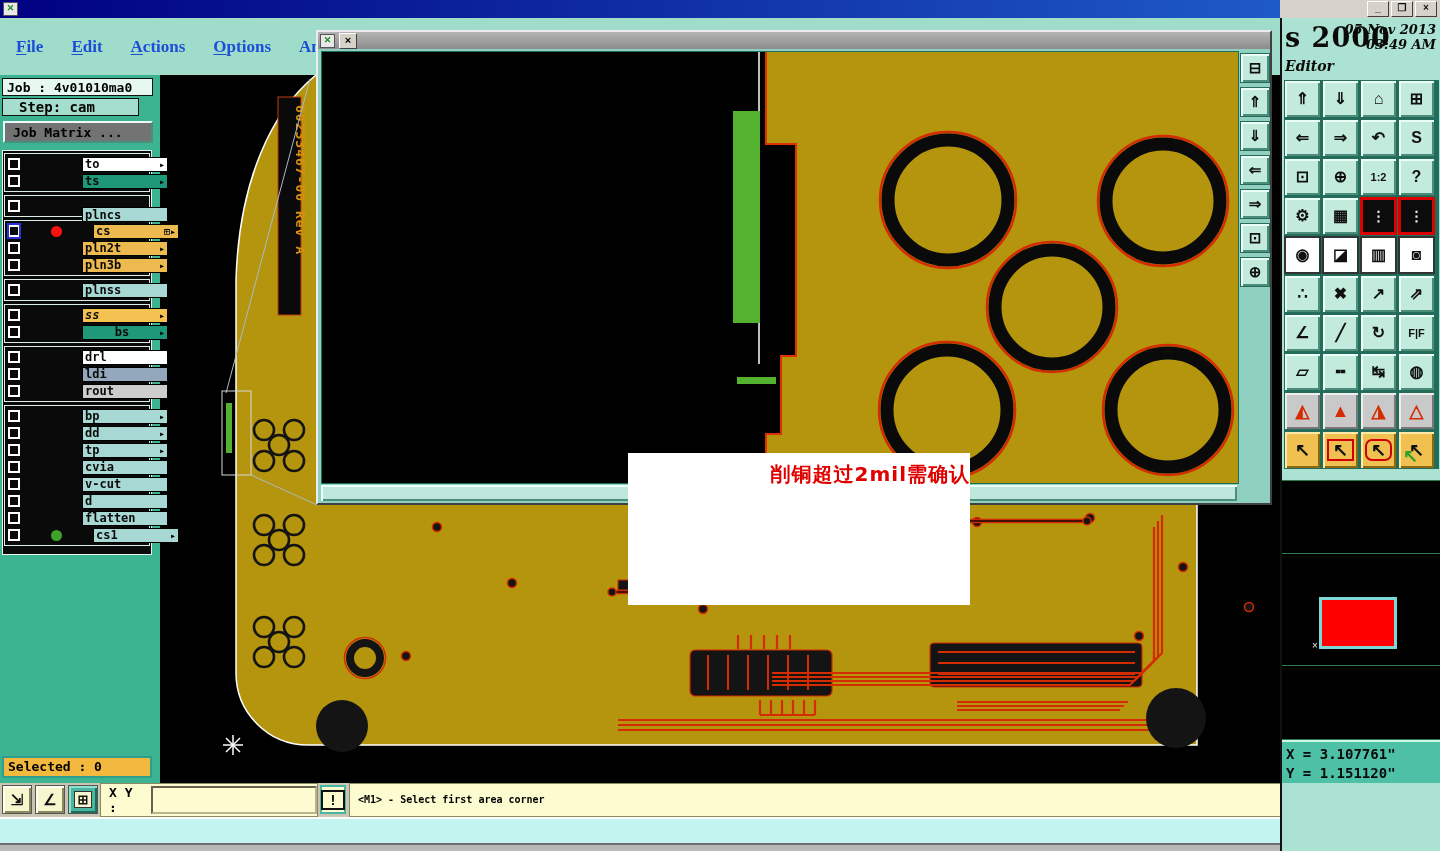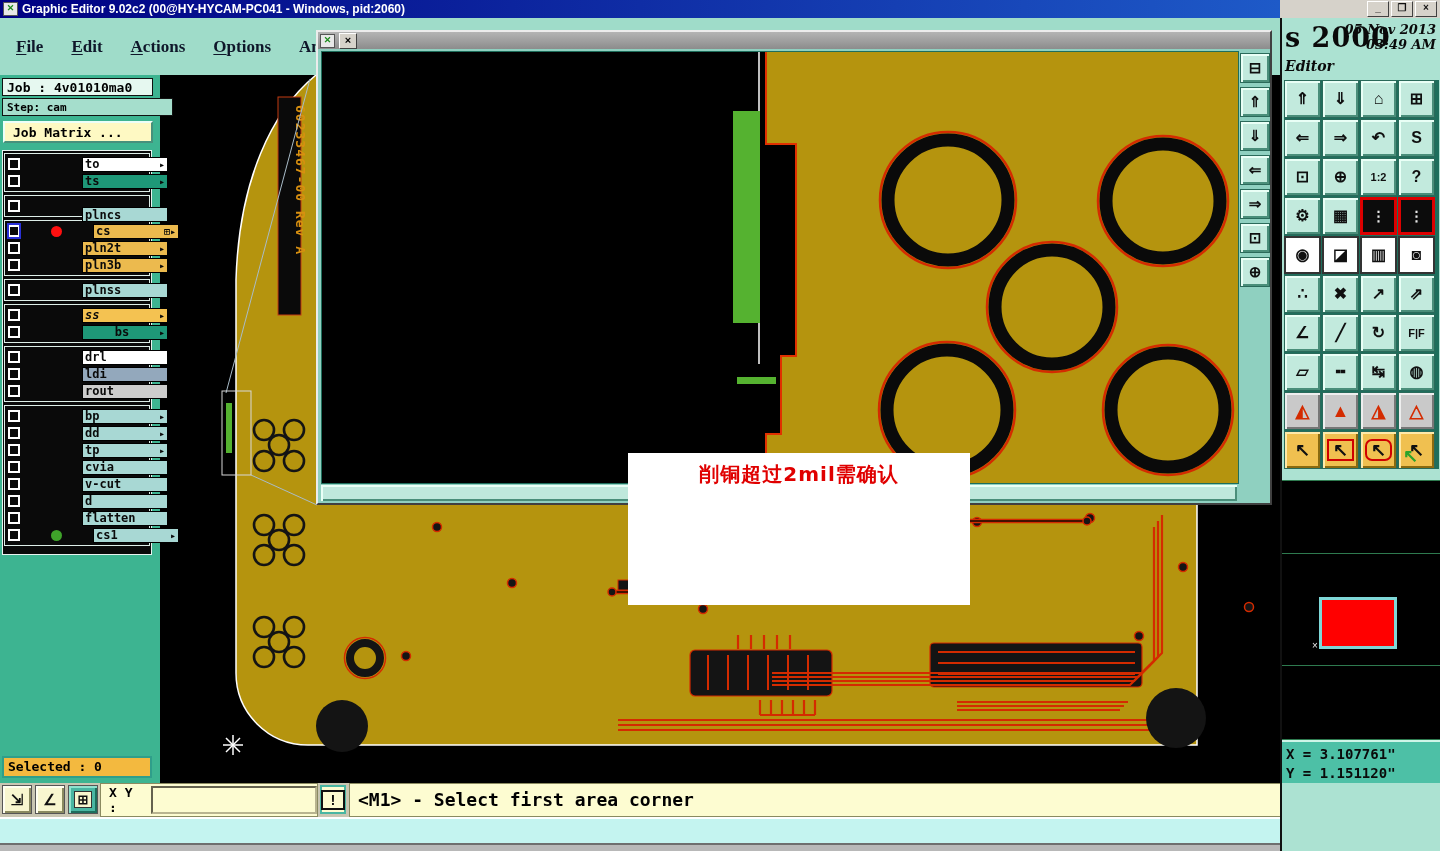--- a/index.html
+++ b/index.html
@@ -12,21 +12,21 @@
   .appicon{width:13px;height:12px;background:#E8E8E8;border:1px solid #555;color:#1B8A1B;
     font-size:9px;font-weight:bold;line-height:11px;text-align:center;}
   .tr-corner{position:absolute;left:1280px;top:0;width:160px;height:18px;background:#D6D2CA;
     display:flex;justify-content:flex-end;align-items:center;gap:2px;padding-right:3px;box-sizing:border-box;}
   .winbtn{width:20px;height:14px;background:#D6D2CA;border-top:1px solid #fff;border-left:1px solid #fff;
     border-right:1px solid #404040;border-bottom:1px solid #404040;font-size:10px;font-weight:bold;
     text-align:center;line-height:12px;color:#111;}
   
   .menubar{position:absolute;left:0;top:18px;width:1280px;height:57px;background:#9FDCC9;
     display:flex;align-items:center;gap:28px;padding-left:16px;box-sizing:border-box;z-index:2;}
-  .menu-item{font-family:"Liberation Serif",serif;font-weight:bold;font-size:17px;color:#0f172a;}
+  .menu-item{font-family:"Liberation Serif",serif;font-weight:bold;font-size:17px;color:#1d4ed8;}
   .menu-item u{text-underline-offset:2px;}
   
   .rpanel{position:absolute;left:1280px;top:18px;width:160px;height:833px;background:#ACE2D2;
     border-left:2px solid #111;box-sizing:border-box;z-index:12;}
   .logo{position:absolute;left:3px;top:4px;font-family:"DejaVu Serif",serif;font-weight:bold;
     font-size:27px;color:#0A0A0A;letter-spacing:1px;}
   .dateblk{position:absolute;right:4px;top:4px;text-align:right;font-family:"DejaVu Serif",serif;
     font-style:italic;font-weight:bold;font-size:13px;color:#0A0A0A;line-height:15px;}
   .product{position:absolute;left:3px;top:40px;font-family:"DejaVu Serif",serif;font-style:italic;
     font-weight:bold;font-size:14px;color:#0A0A0A;}
@@ -53,24 +53,24 @@
     border:3px solid #7FD8D8;box-sizing:border-box;}
   .nav-x{position:absolute;left:30px;top:86px;color:#E8E8E8;font-size:10px;}
   .coords{position:absolute;left:0px;top:722px;width:158px;height:43px;background:#4DC0A6;
     border-top:2px solid #CFF5E8;font-family:"DejaVu Sans Mono",monospace;font-weight:bold;
     font-size:14px;color:#0A0A0A;line-height:19px;padding:3px 0 0 4px;box-sizing:border-box;}
   
   .sidebar{position:absolute;left:0;top:75px;width:160px;height:708px;background:#3DB491;z-index:6;}
   .jobbox{position:absolute;left:2px;top:3px;width:151px;height:18px;background:#E6F8F0;
     border:1px solid #111;font-family:"DejaVu Sans Mono",monospace;font-weight:bold;font-size:13px;
     line-height:17px;padding-left:4px;box-sizing:border-box;white-space:nowrap;}
-  .stepbox{position:absolute;left:2px;top:23px;width:171px;height:18px;background:#A5DECC;
-    border:1px solid #111;font-family:"DejaVu Sans Mono",monospace;font-weight:bold;font-size:11px;
-    line-height:17px;padding-left:4px;box-sizing:border-box;}
-  .matrixbtn{position:absolute;left:3px;top:46px;width:150px;height:22px;background:#fef9c3;
+  .stepbox{position:absolute;left:2px;top:23px;width:137px;height:18px;background:#A5DECC;
+    border:1px solid #111;font-family:"DejaVu Sans Mono",monospace;font-weight:bold;font-size:14px;
+    line-height:17px;padding-left:16px;box-sizing:border-box;}
+  .matrixbtn{position:absolute;left:3px;top:46px;width:150px;height:22px;background:#737373;
     border-top:2px solid #ECFFF8;border-left:2px solid #ECFFF8;border-right:2px solid #47907C;
     border-bottom:2px solid #47907C;font-family:"DejaVu Sans Mono",monospace;font-weight:bold;
     font-size:13px;line-height:19px;padding-left:8px;box-sizing:border-box;cursor:pointer;}
   #layer-panel{position:absolute;left:2px;top:75px;width:150px;background:#0A0A0A;
     border:1px solid #E8F4F0;padding:2px 1px;box-sizing:border-box;}
   .lgroup{border:1px solid #DDEEE8;margin-bottom:3px;background:#0A0A0A;padding:1px;}
   .lgroup:last-child{margin-bottom:6px;}
   .lrow{display:flex;align-items:center;height:16px;margin:1px 0;gap:31px;}
   .lcb{width:15px;height:14px;background:#0A0A0A;display:flex;align-items:center;justify-content:center;
     margin-left:2px;cursor:pointer;}
@@ -101,61 +101,60 @@
   .pv-content{position:absolute;left:3px;top:19px;width:916px;height:431px;background:#000;border:1px solid #1E6E5C;}
   #popview-toolbar{position:absolute;left:922px;top:21px;width:32px;display:flex;flex-direction:column;gap:4px;}
   .pvicon{width:30px;height:30px;background:#C2EADD;display:flex;align-items:center;justify-content:center;
     box-shadow:inset 2px 2px 0 #E9FFF6, inset -2px -2px 0 #4A8E7A;border:1px solid #2A6A5A;
     box-sizing:border-box;cursor:pointer;}
   .pvicon .g{font-size:15px;font-weight:bold;color:#101010;}
   .pv-scroll{position:absolute;left:3px;top:453px;width:916px;height:16px;background:#BFE8DC;
     box-shadow:inset 2px 2px 0 #E9FFF6, inset -2px -2px 0 #4A8E7A;}
   
   .annotation{position:absolute;left:628px;top:453px;width:342px;height:152px;background:#fff;z-index:8;
-    text-align:center;}
+    text-align:right;}
   .annotation .atext{margin-top:8px;font-weight:bold;font-size:20px;letter-spacing:1px;
     font-family:"DejaVu Sans",sans-serif;}
   
   .statusbar{position:absolute;left:0;top:783px;width:1440px;height:34px;background:#C9C6B2;z-index:11;}
   #bottom-icons{position:absolute;left:2px;top:2px;display:flex;gap:3px;}
   .bicon{width:30px;height:29px;background:#F8F6CF;border:1px solid #555;
     box-shadow:inset 2px 2px 0 #FFFFF0, inset -2px -2px 0 #8A8A60;display:flex;align-items:center;
     justify-content:center;font-weight:bold;cursor:pointer;box-sizing:border-box;}
   .bicon .g{font-size:15px;color:#101010;}
   .bicon-active{background:#49B6A2;box-shadow:inset 2px 2px 0 #8FE2CE, inset -2px -2px 0 #1E6E5C;}
   .bicon-active .g{background:#F8F6CF;border:1px solid #333;padding:0 3px;font-size:13px;}
   .xy-panel{position:absolute;left:100px;top:0;width:218px;height:34px;background:#FDFCD1;
     border:1px solid #8A8A60;display:flex;align-items:center;box-sizing:border-box;}
   .xy-label{font-family:"DejaVu Sans Mono",monospace;font-weight:bold;font-size:13px;padding:0 8px;}
   .xy-input{width:158px;height:22px;background:#FDFCD1;border:2px inset #B8B490;
     font-family:"DejaVu Sans Mono",monospace;font-size:13px;}
   .alertbtn{position:absolute;left:320px;top:2px;width:26px;height:29px;background:#FDFCD1;
     border:2px solid #49B6A2;display:flex;align-items:center;justify-content:center;box-sizing:border-box;cursor:pointer;}
   .alertbtn .g{border:2px solid #111;padding:0 6px;font-weight:bold;font-size:14px;font-family:"DejaVu Sans Mono",monospace;}
   .msgbar{position:absolute;left:349px;top:0px;width:1013px;height:34px;background:#FDFCD1;
-    border:1px solid #8A8A60;font-family:"DejaVu Sans Mono",monospace;font-weight:bold;font-size:18px;
+    border:1px solid #8A8A60;font-family:"DejaVu Sans Mono",monospace;font-weight:bold;font-size:10px;
     line-height:32px;padding-left:8px;box-sizing:border-box;white-space:nowrap;}
   .inchbtn{position:absolute;left:1366px;top:2px;width:70px;height:29px;background:#82D0BE;
     box-shadow:inset 2px 2px 0 #C8F2E4, inset -2px -2px 0 #3A8A74;display:flex;align-items:center;
     justify-content:center;gap:6px;font-family:"DejaVu Sans Mono",monospace;font-weight:bold;
     font-size:15px;cursor:pointer;box-sizing:border-box;}
   .inch-chip{width:11px;height:9px;background:#82D0BE;border-top:1px solid #3A8A74;border-left:1px solid #3A8A74;
     border-right:1px solid #C8F2E4;border-bottom:1px solid #C8F2E4;}
   .bottomstrip{position:absolute;left:0;top:817px;width:1440px;height:28px;background:#C4F4F0;
     border-top:2px solid #FFFFFF;border-bottom:2px solid #6E6E6E;box-sizing:border-box;z-index:11;}
   .bottomedge{position:absolute;left:0;top:845px;width:1440px;height:6px;background:#B8B8B8;z-index:11;}
 </style>
 </head>
 <body>
 
 <div id="screen">
 
   <div class="titlebar">
     <span class="appicon">✕</span>
-    <span class="ttext">Graphic Editor 9.02c2 (00@HY-HYCAM-PC041 - Windows, pid:2060)</span>
   </div>
   <div class="tr-corner">
     <span class="winbtn">_</span>
     <span class="winbtn">❐</span>
     <span class="winbtn">×</span>
   </div>
 
   <div class="menubar" id="menu-bar">
       <div class="menu-item"><u>F</u>ile</div>
       <div class="menu-item"><u>E</u>dit</div>

